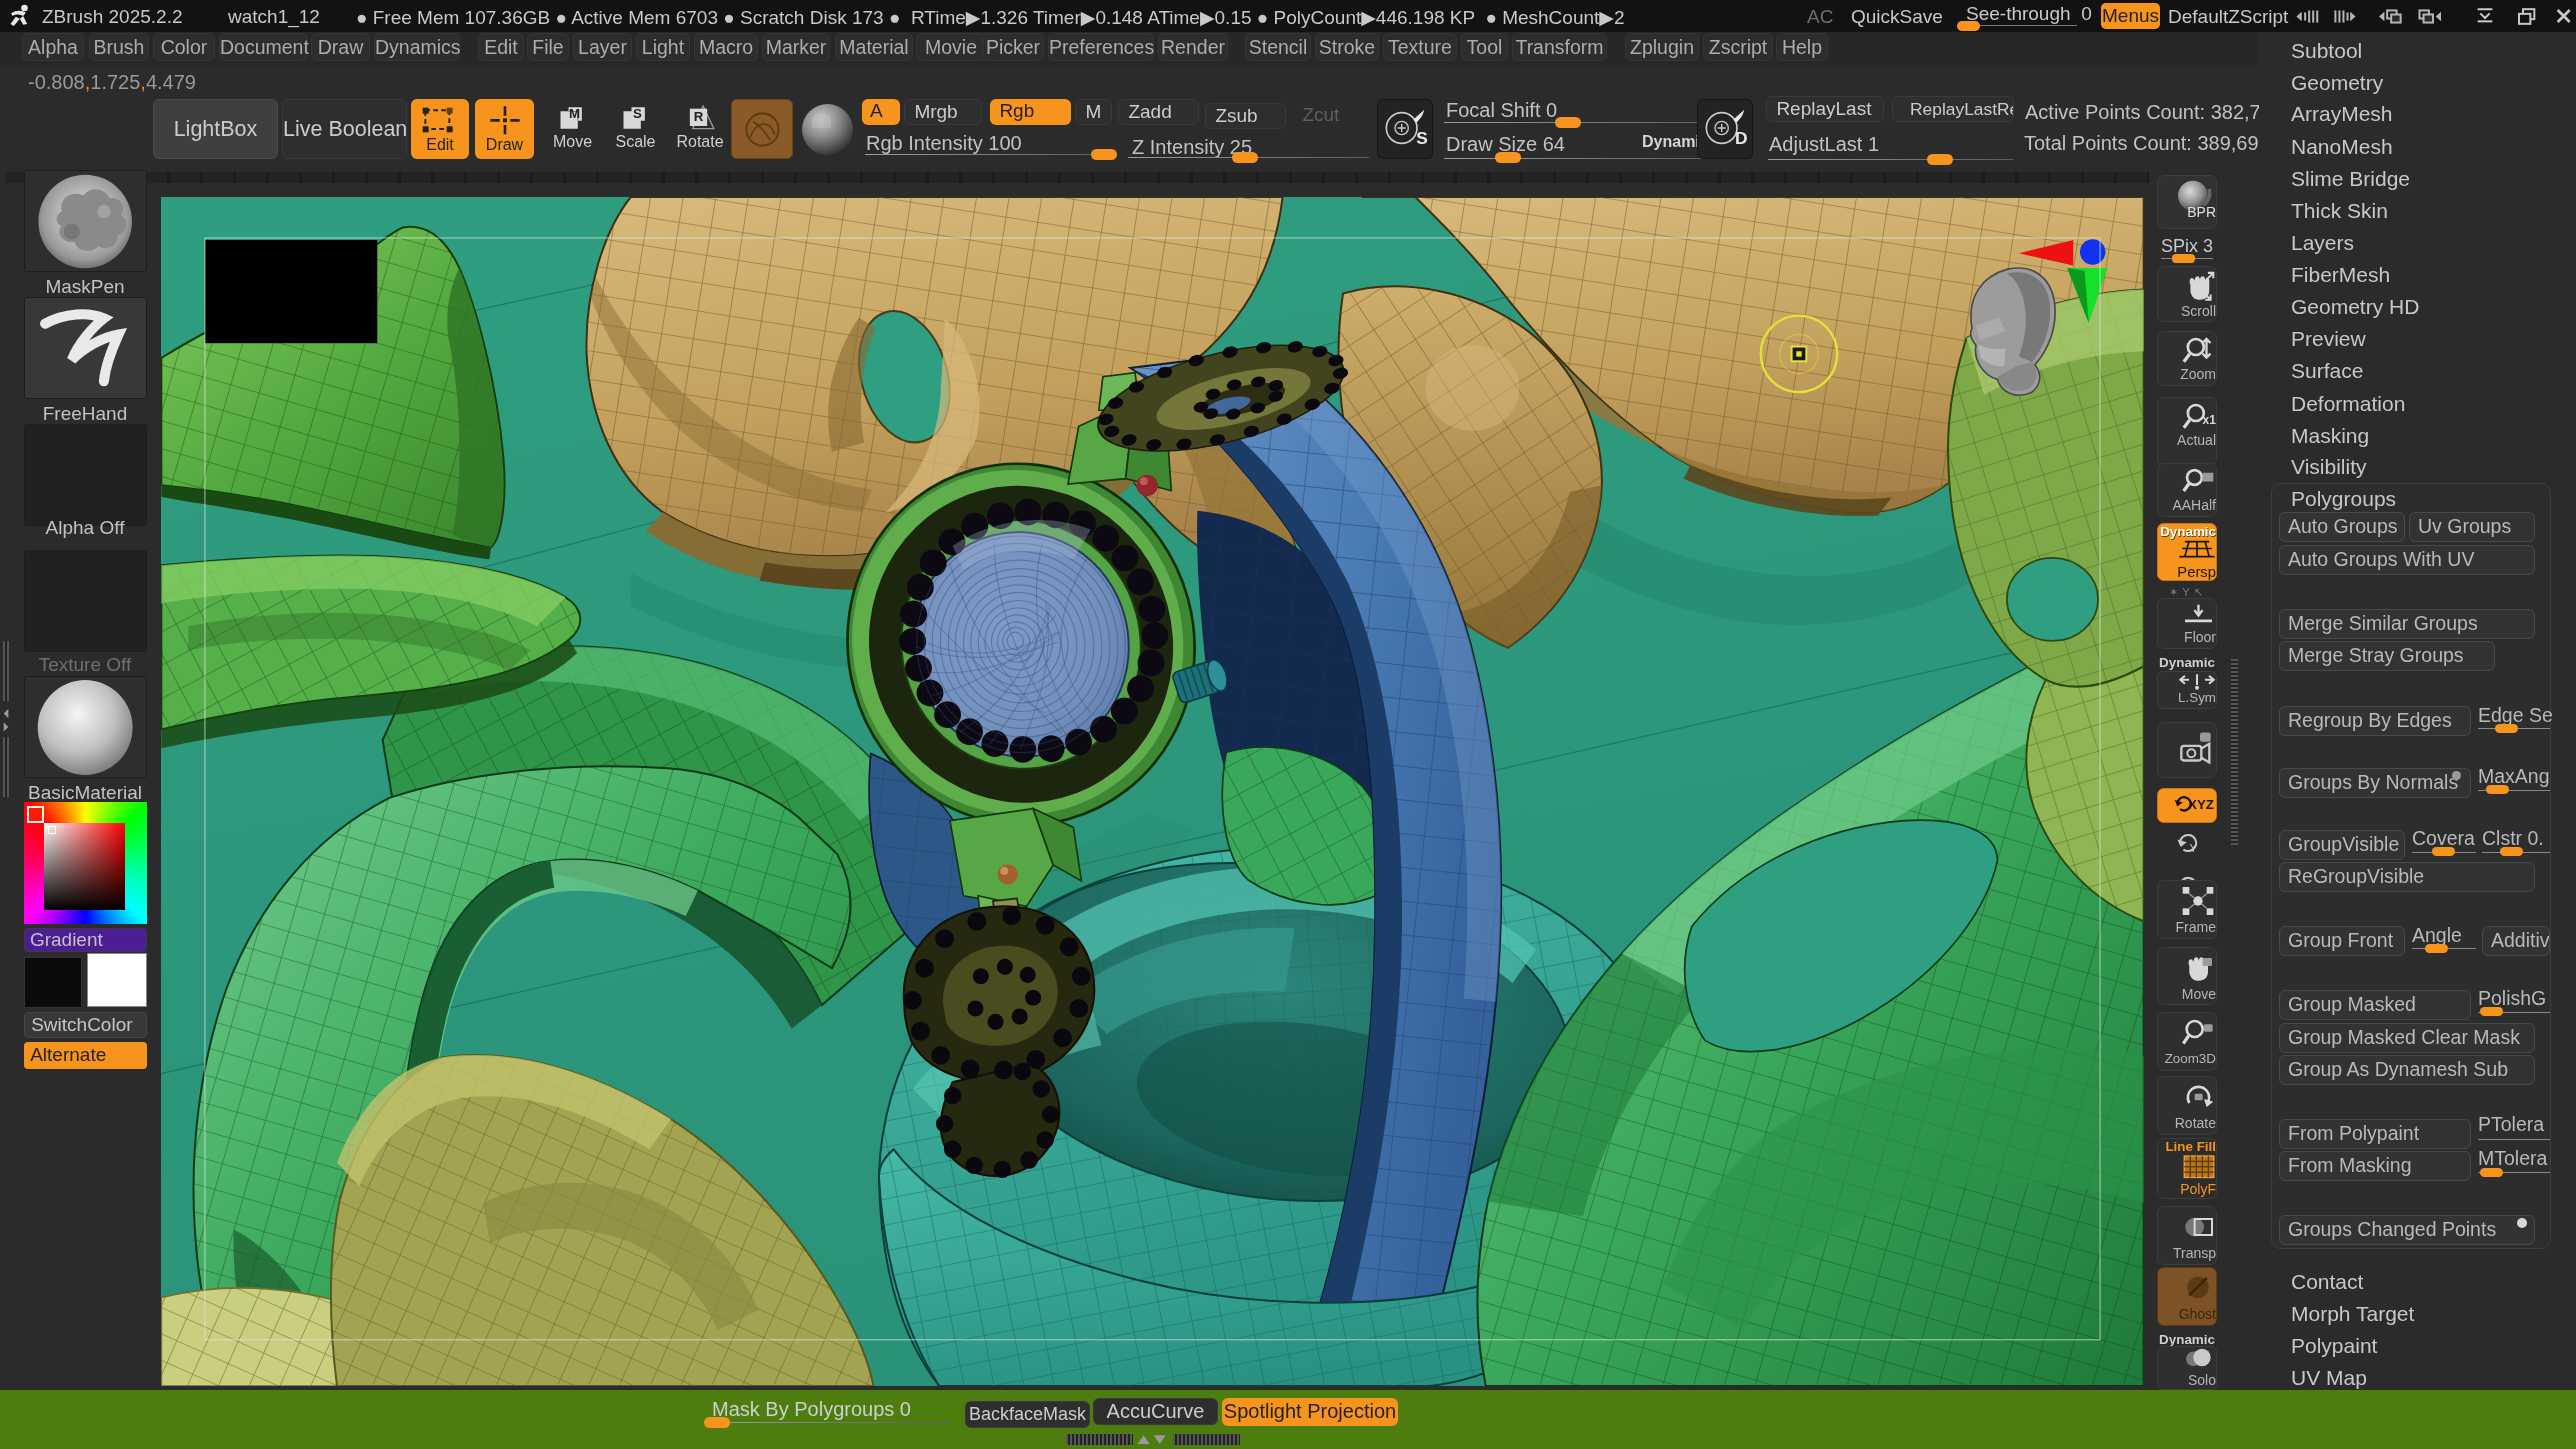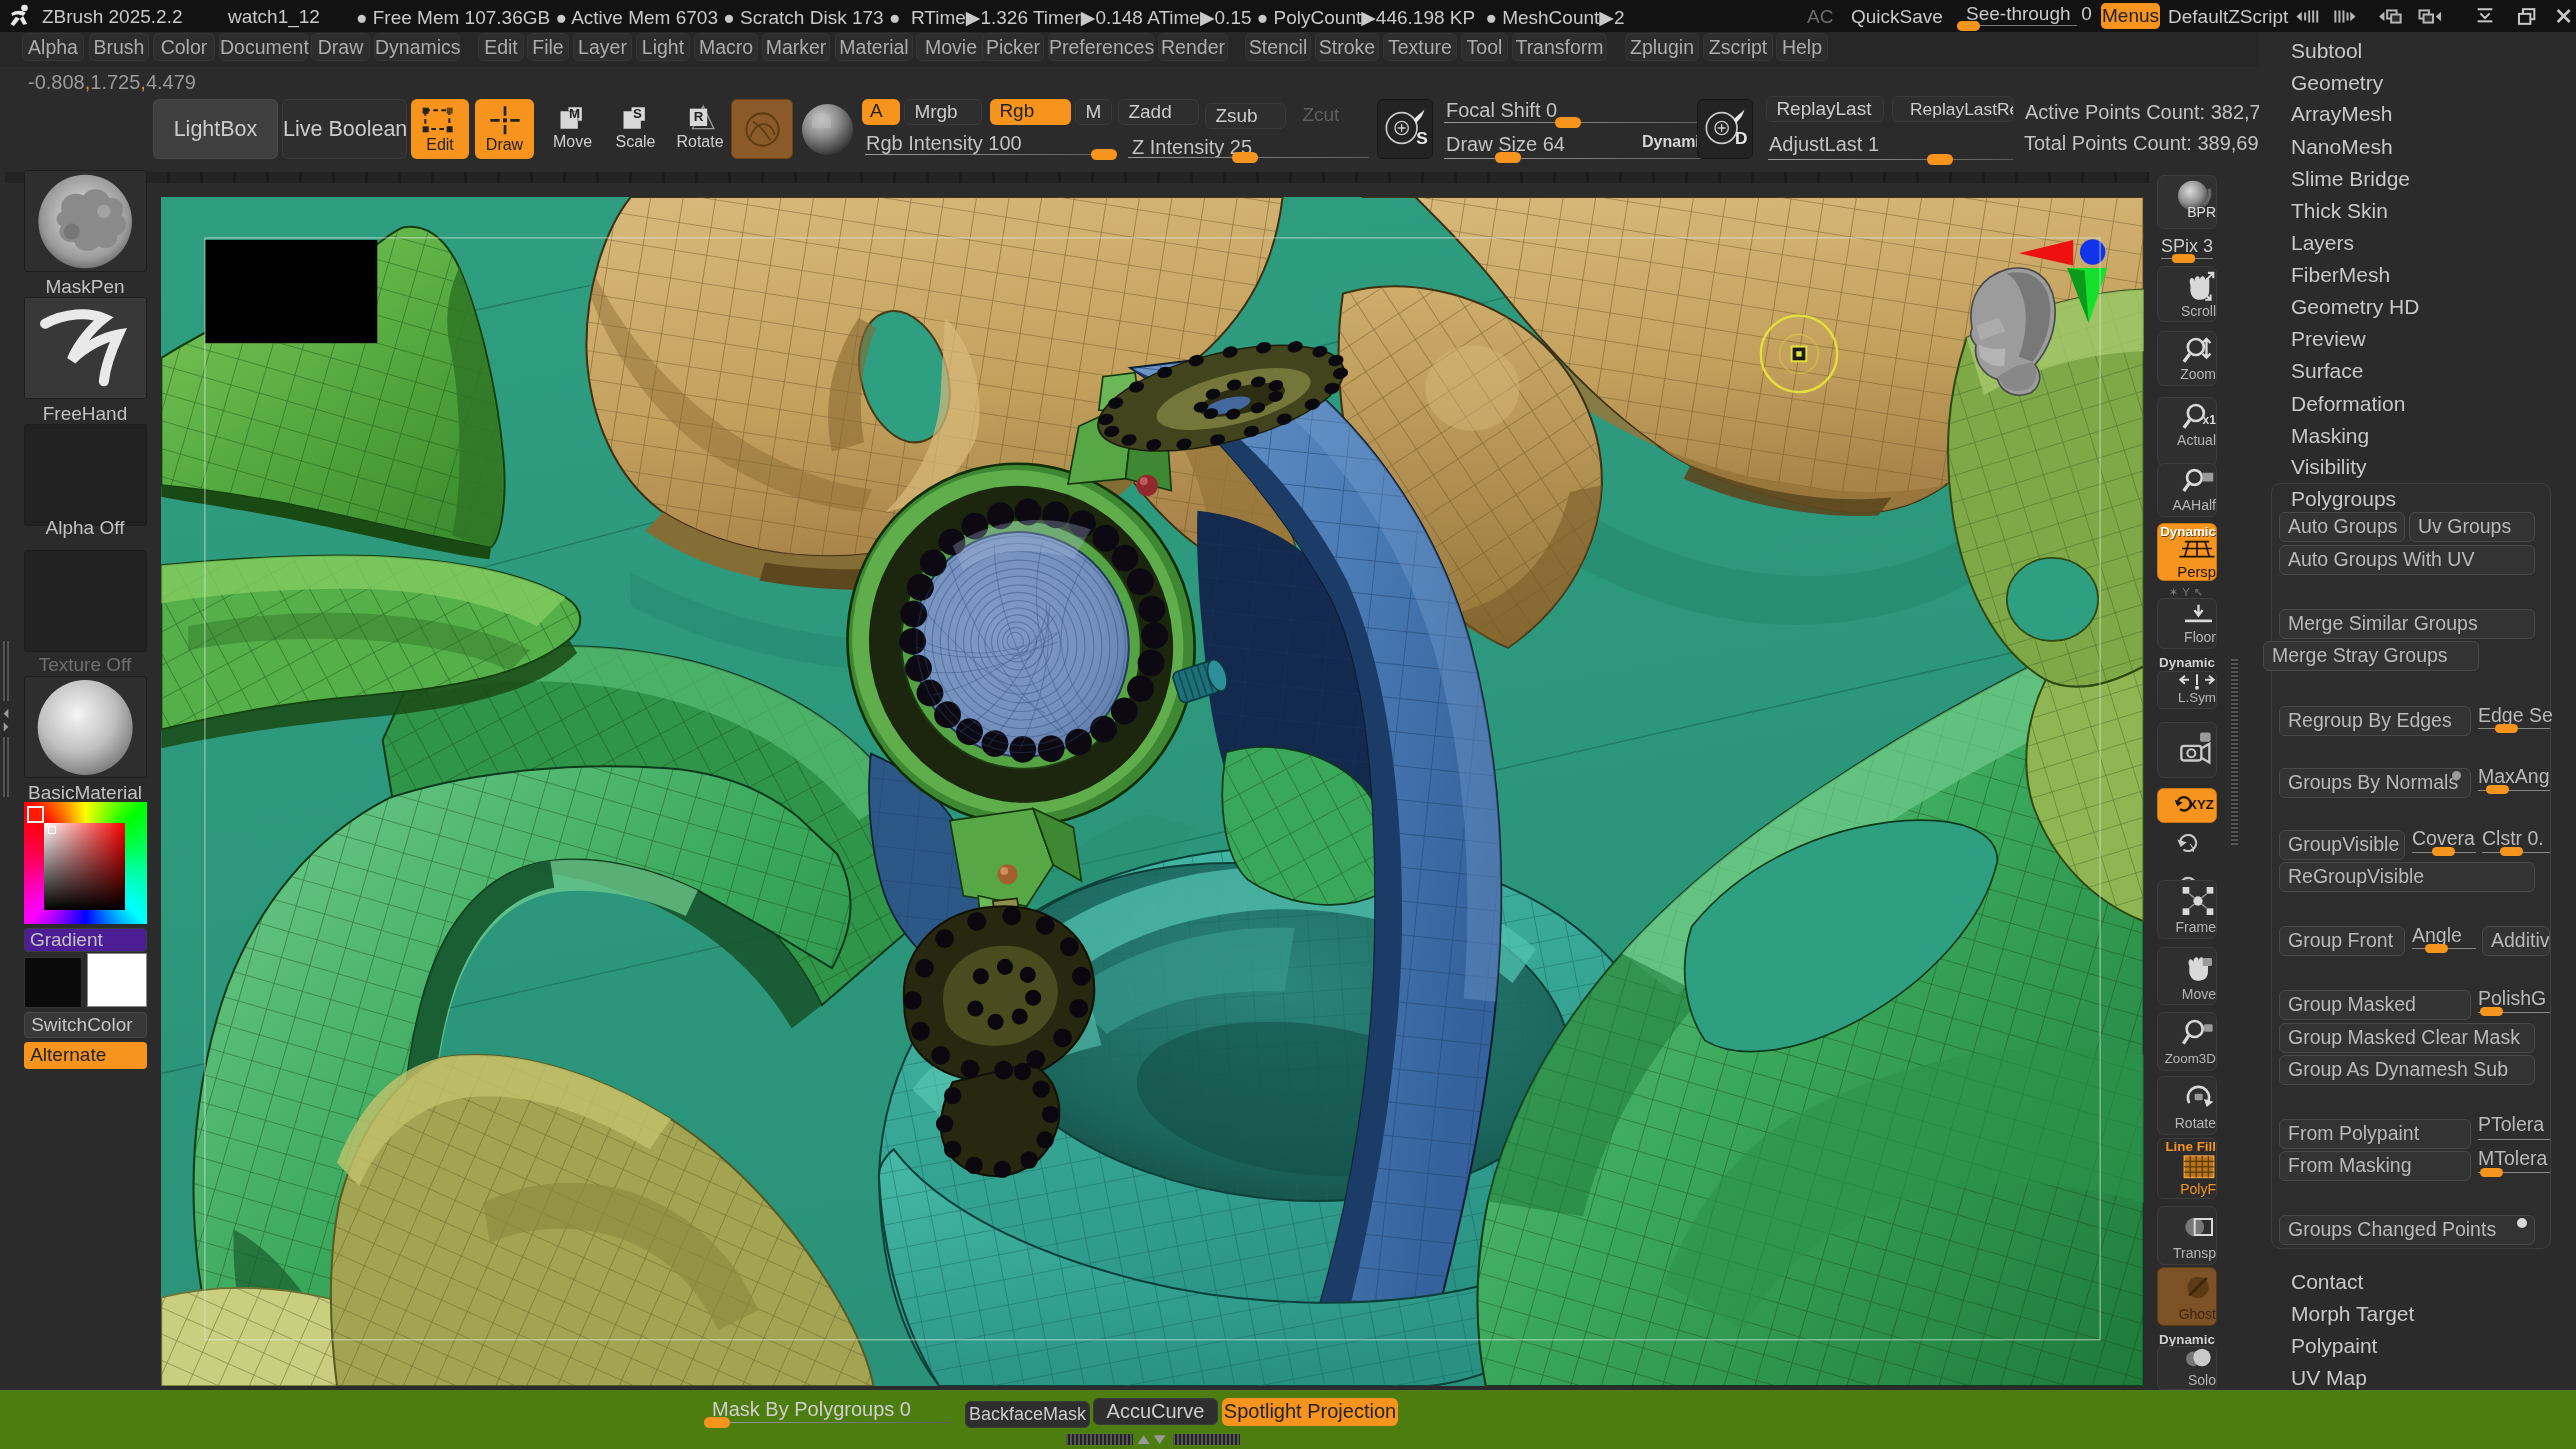--- a/index.html
+++ b/index.html
@@ -918,21 +918,21 @@
   <div class="pitem" style="top:327px">Surface</div>
   <div class="pitem" style="top:360px">Deformation</div>
   <div class="pitem" style="top:392px">Masking</div>
   <div class="pitem" style="top:423px">Visibility</div>
   <div class="abs" style="left:12px;top:451px;width:280px;height:766px;border:1.3px solid #3e3e3e;border-radius:9.4px;background:#2d2d2d"></div>
   <div class="pitem" style="top:455px">Polygroups</div>
   <div class="pbtn" style="left:20px;top:480px;width:126px">Auto Groups</div>
   <div class="pbtn" style="left:150px;top:480px;width:126px">Uv Groups</div>
   <div class="pbtn" style="left:20px;top:513px;width:256px">Auto Groups With UV</div>
   <div class="pbtn" style="left:20px;top:577px;width:256px">Merge Similar Groups</div>
-  <div class="pbtn" style="left:4px;top:609px;width:216px">Merge Stray Groups</div>
+  <div class="pbtn" style="left:20px;top:609px;width:216px">Merge Stray Groups</div>
   <div class="pbtn" style="left:20px;top:674px;width:192px">Regroup By Edges</div>
   <div class="pslider" style="left:219px;top:672px">Edge Se</div>
   <div class="abs" style="left:219px;top:696px;width:72px;height:1.3px;background:#888"></div>
   <div class="abs" style="left:236px;top:692px;width:23px;height:9.4px;background:#f7941e;border-radius:4.7px"></div>
   <div class="pbtn" style="left:20px;top:736px;width:192px">Groups By Normals</div>
   <div class="abs" style="left:193px;top:739px;width:9.4px;height:9.4px;border-radius:50%;background:#9a9a9a"></div>
   <div class="pslider" style="left:219px;top:733px">MaxAng</div>
   <div class="abs" style="left:219px;top:758px;width:72px;height:1.3px;background:#888"></div>
   <div class="abs" style="left:227px;top:753px;width:23px;height:9.4px;background:#f7941e;border-radius:4.7px"></div>
   <div class="pbtn" style="left:20px;top:798px;width:126px">GroupVisible</div>

